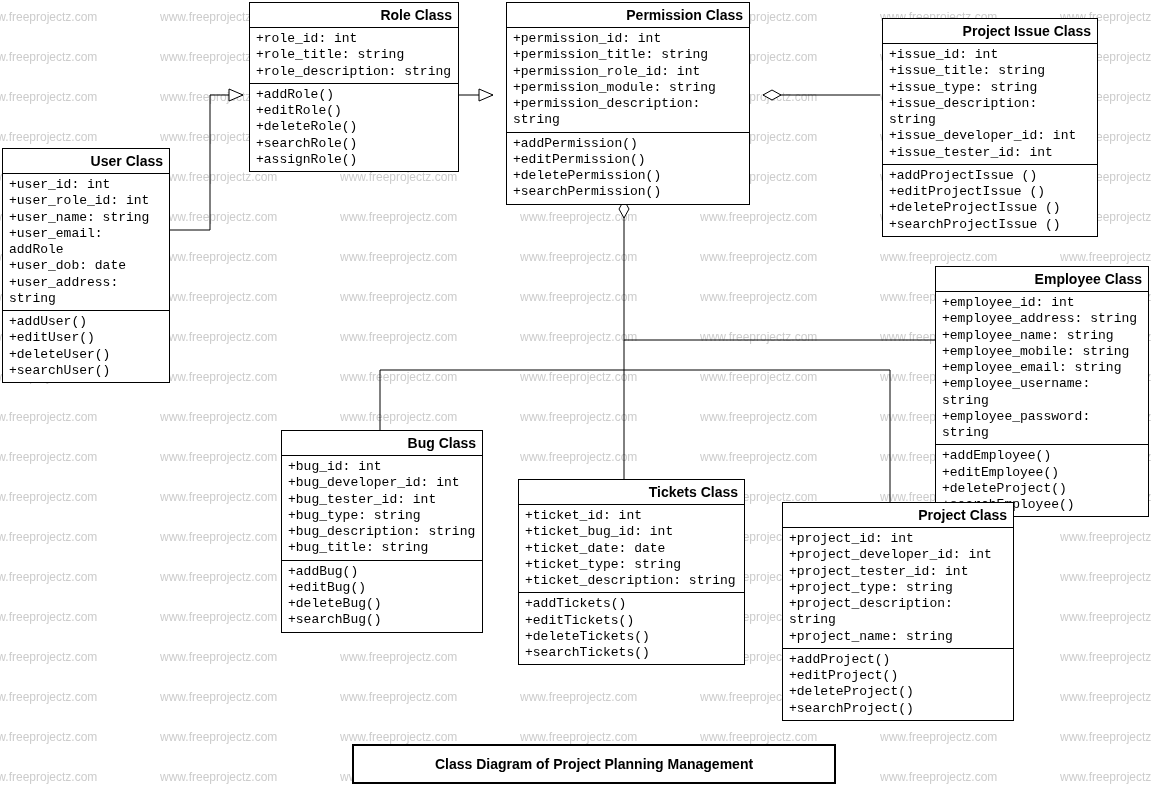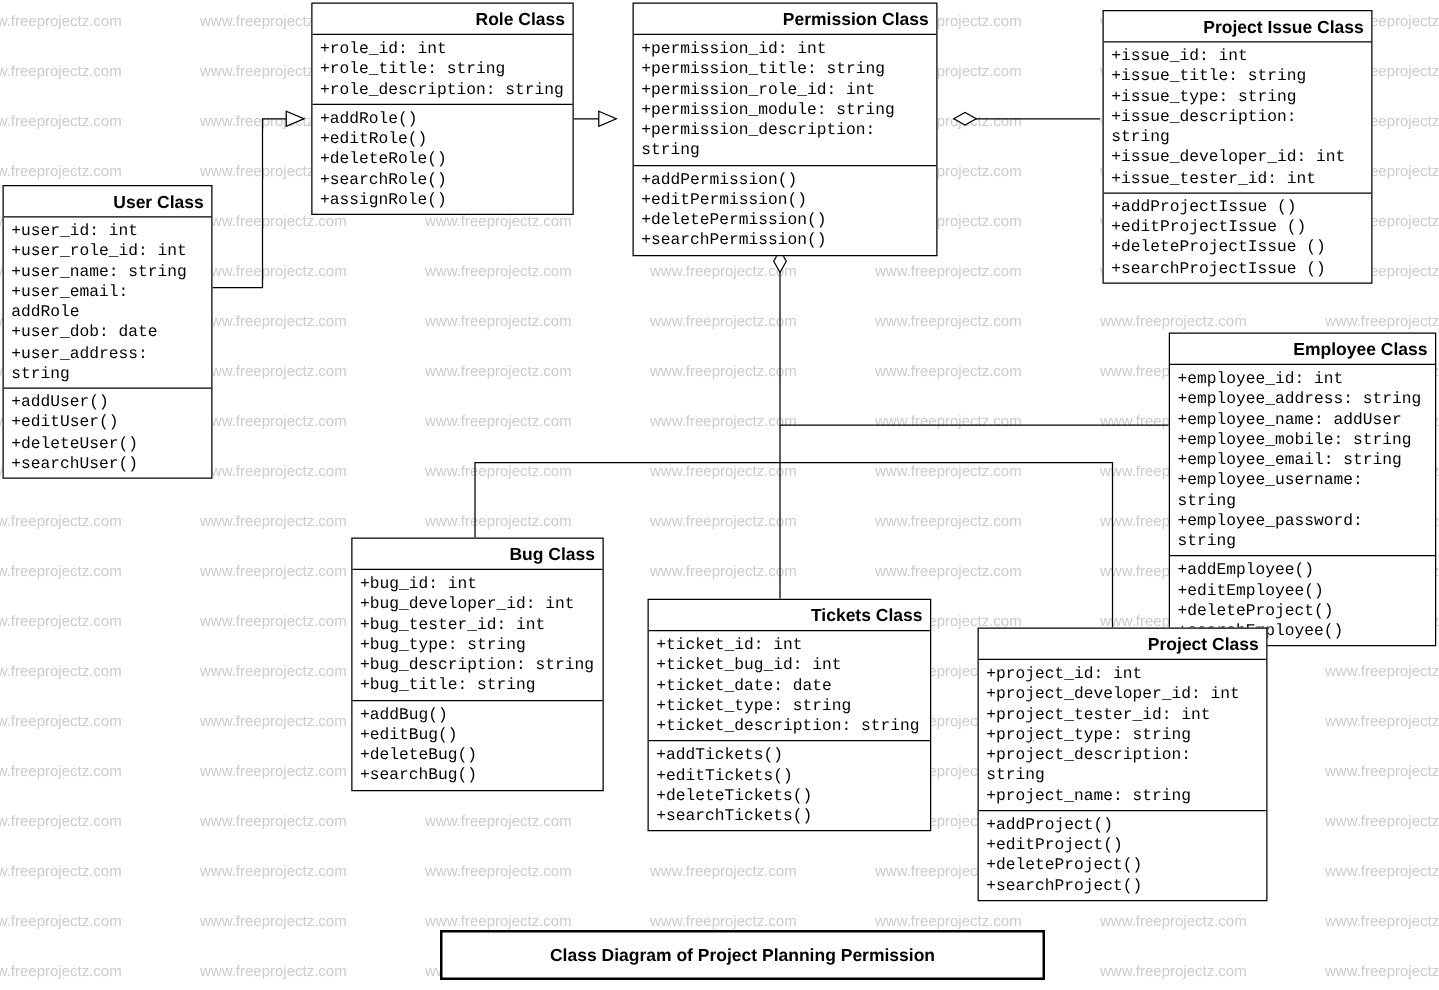--- a/index.html
+++ b/index.html
@@ -140,21 +140,21 @@
     <div>+permission_description: string</div>
   </div>
   <div class="class-methods">
     <div>+addPermission()</div>
     <div>+editPermission()</div>
     <div>+deletePermission()</div>
     <div>+searchPermission()</div>
   </div>
 </div>
 
-<div class="class-box" style="left:882px; top:8px; width:214px;">
+<div class="class-box" style="left:882px; top:18px; width:214px;">
   <div class="class-name">Project Issue Class</div>
   <div class="class-attrs">
     <div>+issue_id: int</div>
     <div>+issue_title: string</div>
     <div>+issue_type: string</div>
     <div>+issue_description: string</div>
     <div>+issue_developer_id: int</div>
     <div>+issue_tester_id: int</div>
   </div>
   <div class="class-methods">
@@ -163,21 +163,21 @@
     <div>+deleteProjectIssue ()</div>
     <div>+searchProjectIssue ()</div>
   </div>
 </div>
 
 <div class="class-box" style="left:935px; top:266px; width:212px;">
   <div class="class-name">Employee Class</div>
   <div class="class-attrs">
     <div>+employee_id: int</div>
     <div>+employee_address: string</div>
-    <div>+employee_name: addUser</div>
+    <div>+employee_name: string</div>
     <div>+employee_mobile: string</div>
     <div>+employee_email: string</div>
     <div>+employee_username: string</div>
     <div>+employee_password: string</div>
   </div>
   <div class="class-methods">
     <div>+addEmployee()</div>
     <div>+editEmployee()</div>
     <div>+deleteProject()</div>
     <div>+searchEmployee()</div>
@@ -231,21 +231,21 @@
   </div>
   <div class="class-methods">
     <div>+addProject()</div>
     <div>+editProject()</div>
     <div>+deleteProject()</div>
     <div>+searchProject()</div>
   </div>
 </div>
 
 <div class="title-box" style="left:352px; top:744px; width:440px;">
-  <span>Class Diagram of Project Planning Permission</span>
+  <span>Class Diagram of Project Planning Management</span>
 </div>
 
 <div class="watermark" style="left: -20px; top: 10px;">www.freeprojectz.com</div>
 <div class="watermark" style="left: 160px; top: 10px;">www.freeprojectz.com</div>
 <div class="watermark" style="left: 340px; top: 10px;">www.freeprojectz.com</div>
 <div class="watermark" style="left: 520px; top: 10px;">www.freeprojectz.com</div>
 <div class="watermark" style="left: 700px; top: 10px;">www.freeprojectz.com</div>
 <div class="watermark" style="left: 880px; top: 10px;">www.freeprojectz.com</div>
 <div class="watermark" style="left: 1060px; top: 10px;">www.freeprojectz.com</div>
 <div class="watermark" style="left: -20px; top: 50px;">www.freeprojectz.com</div>

